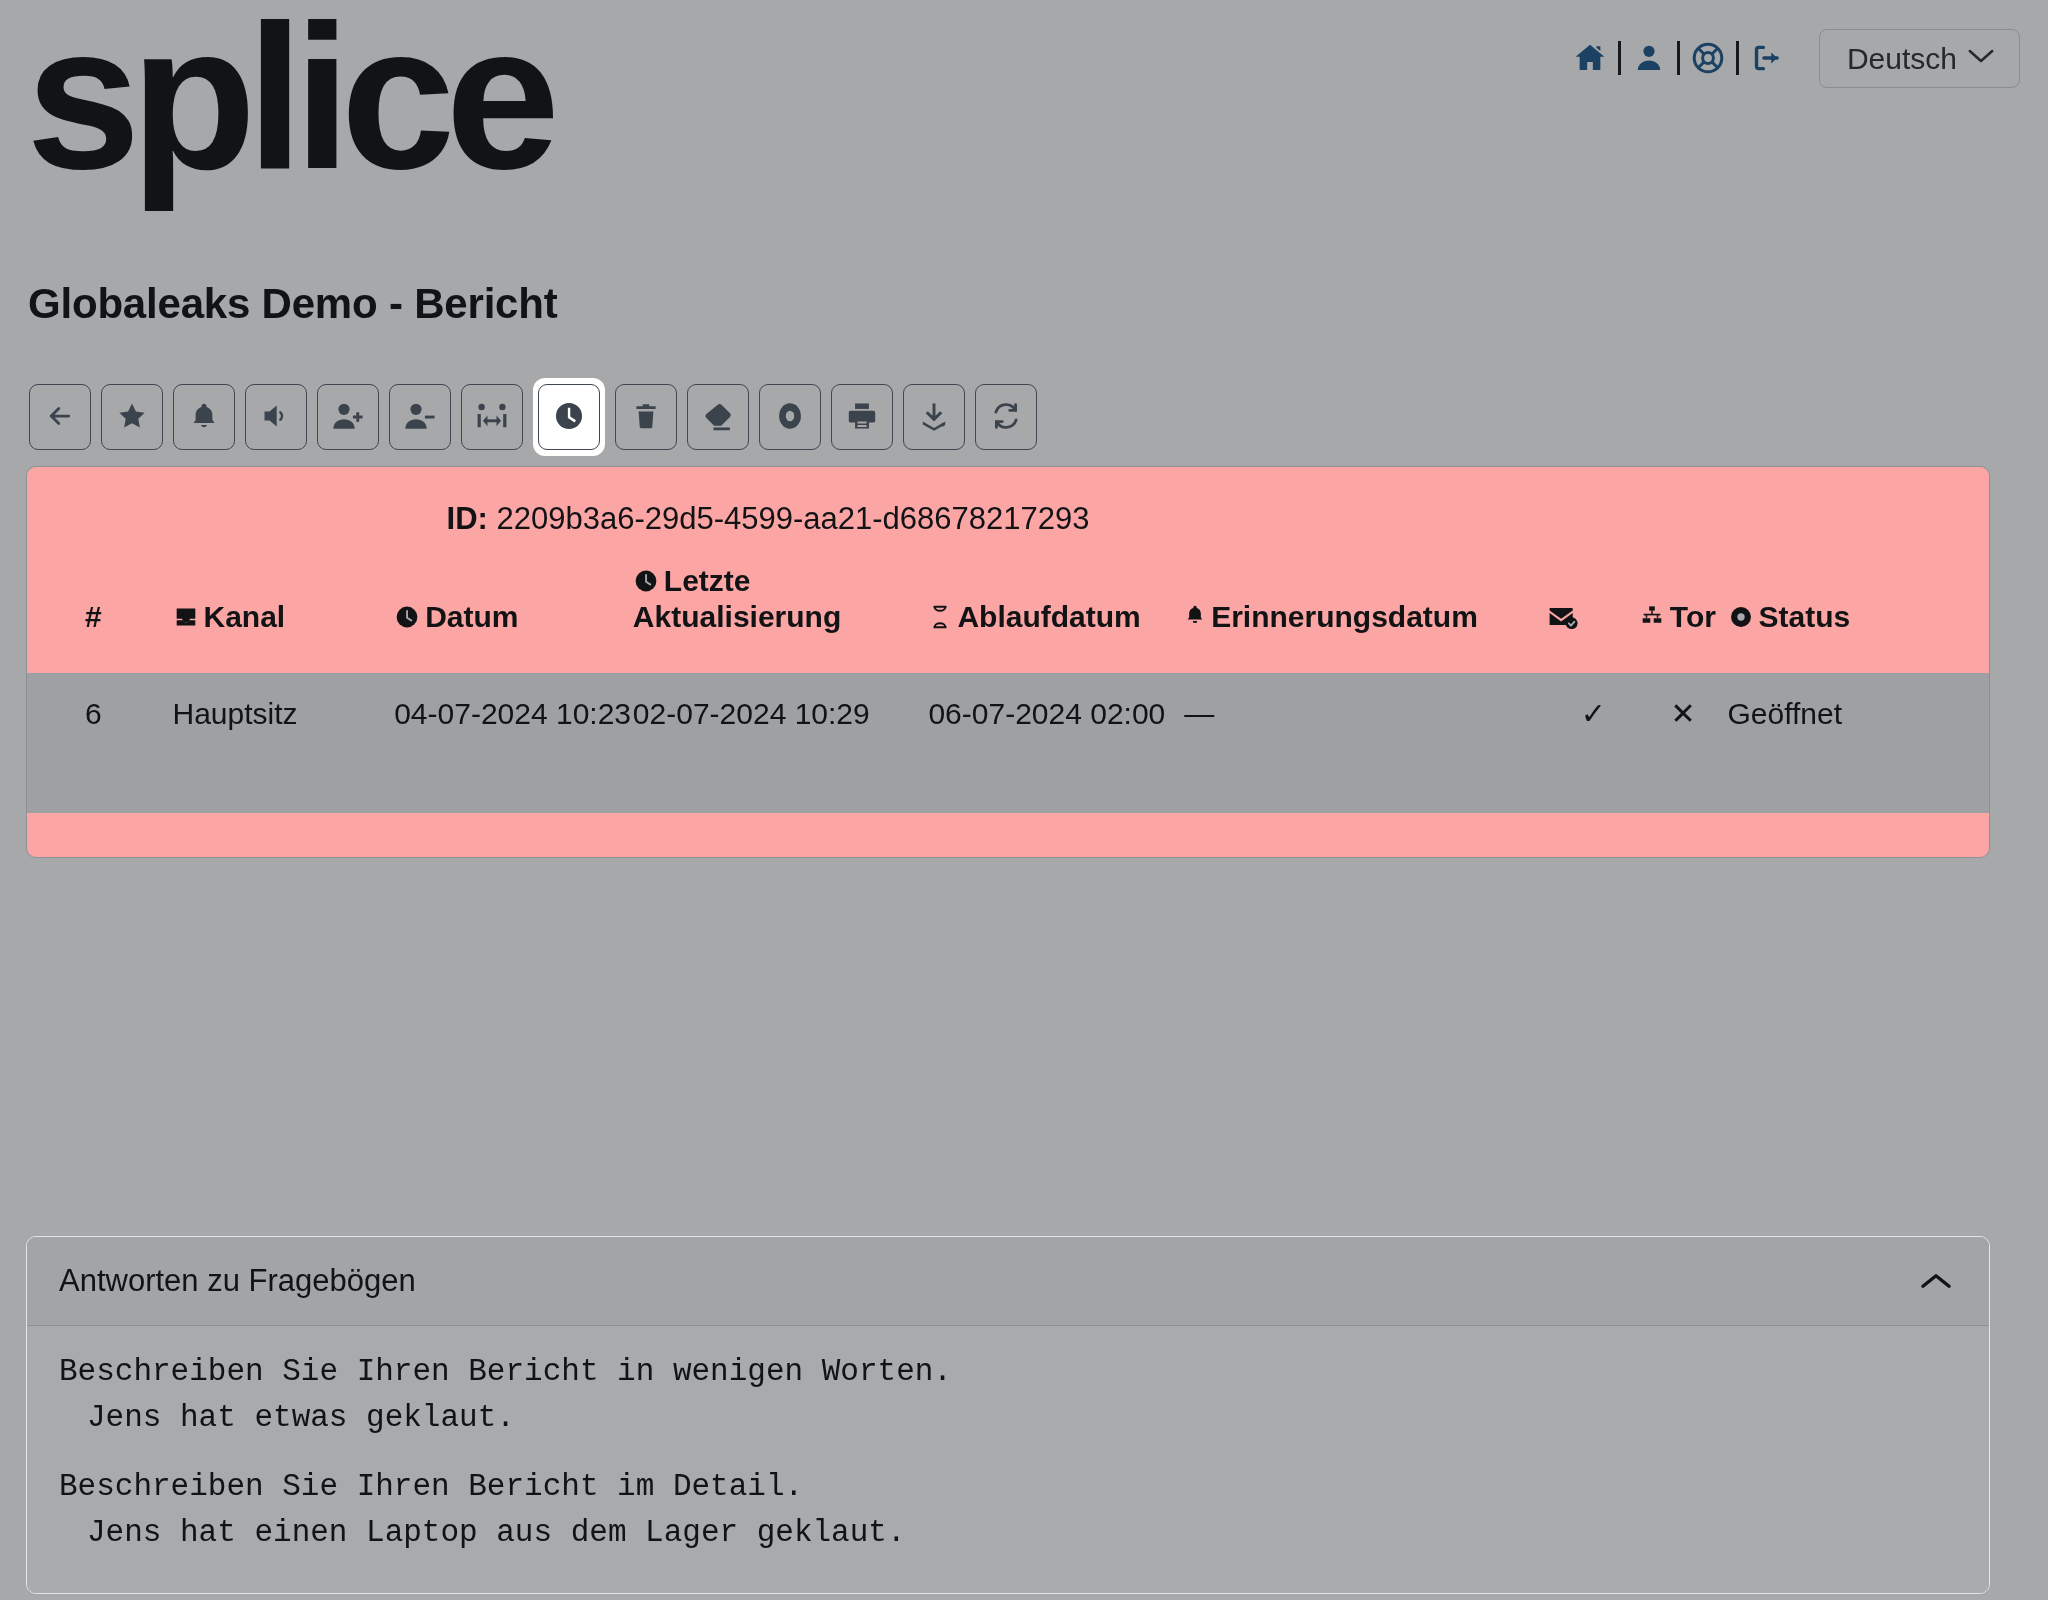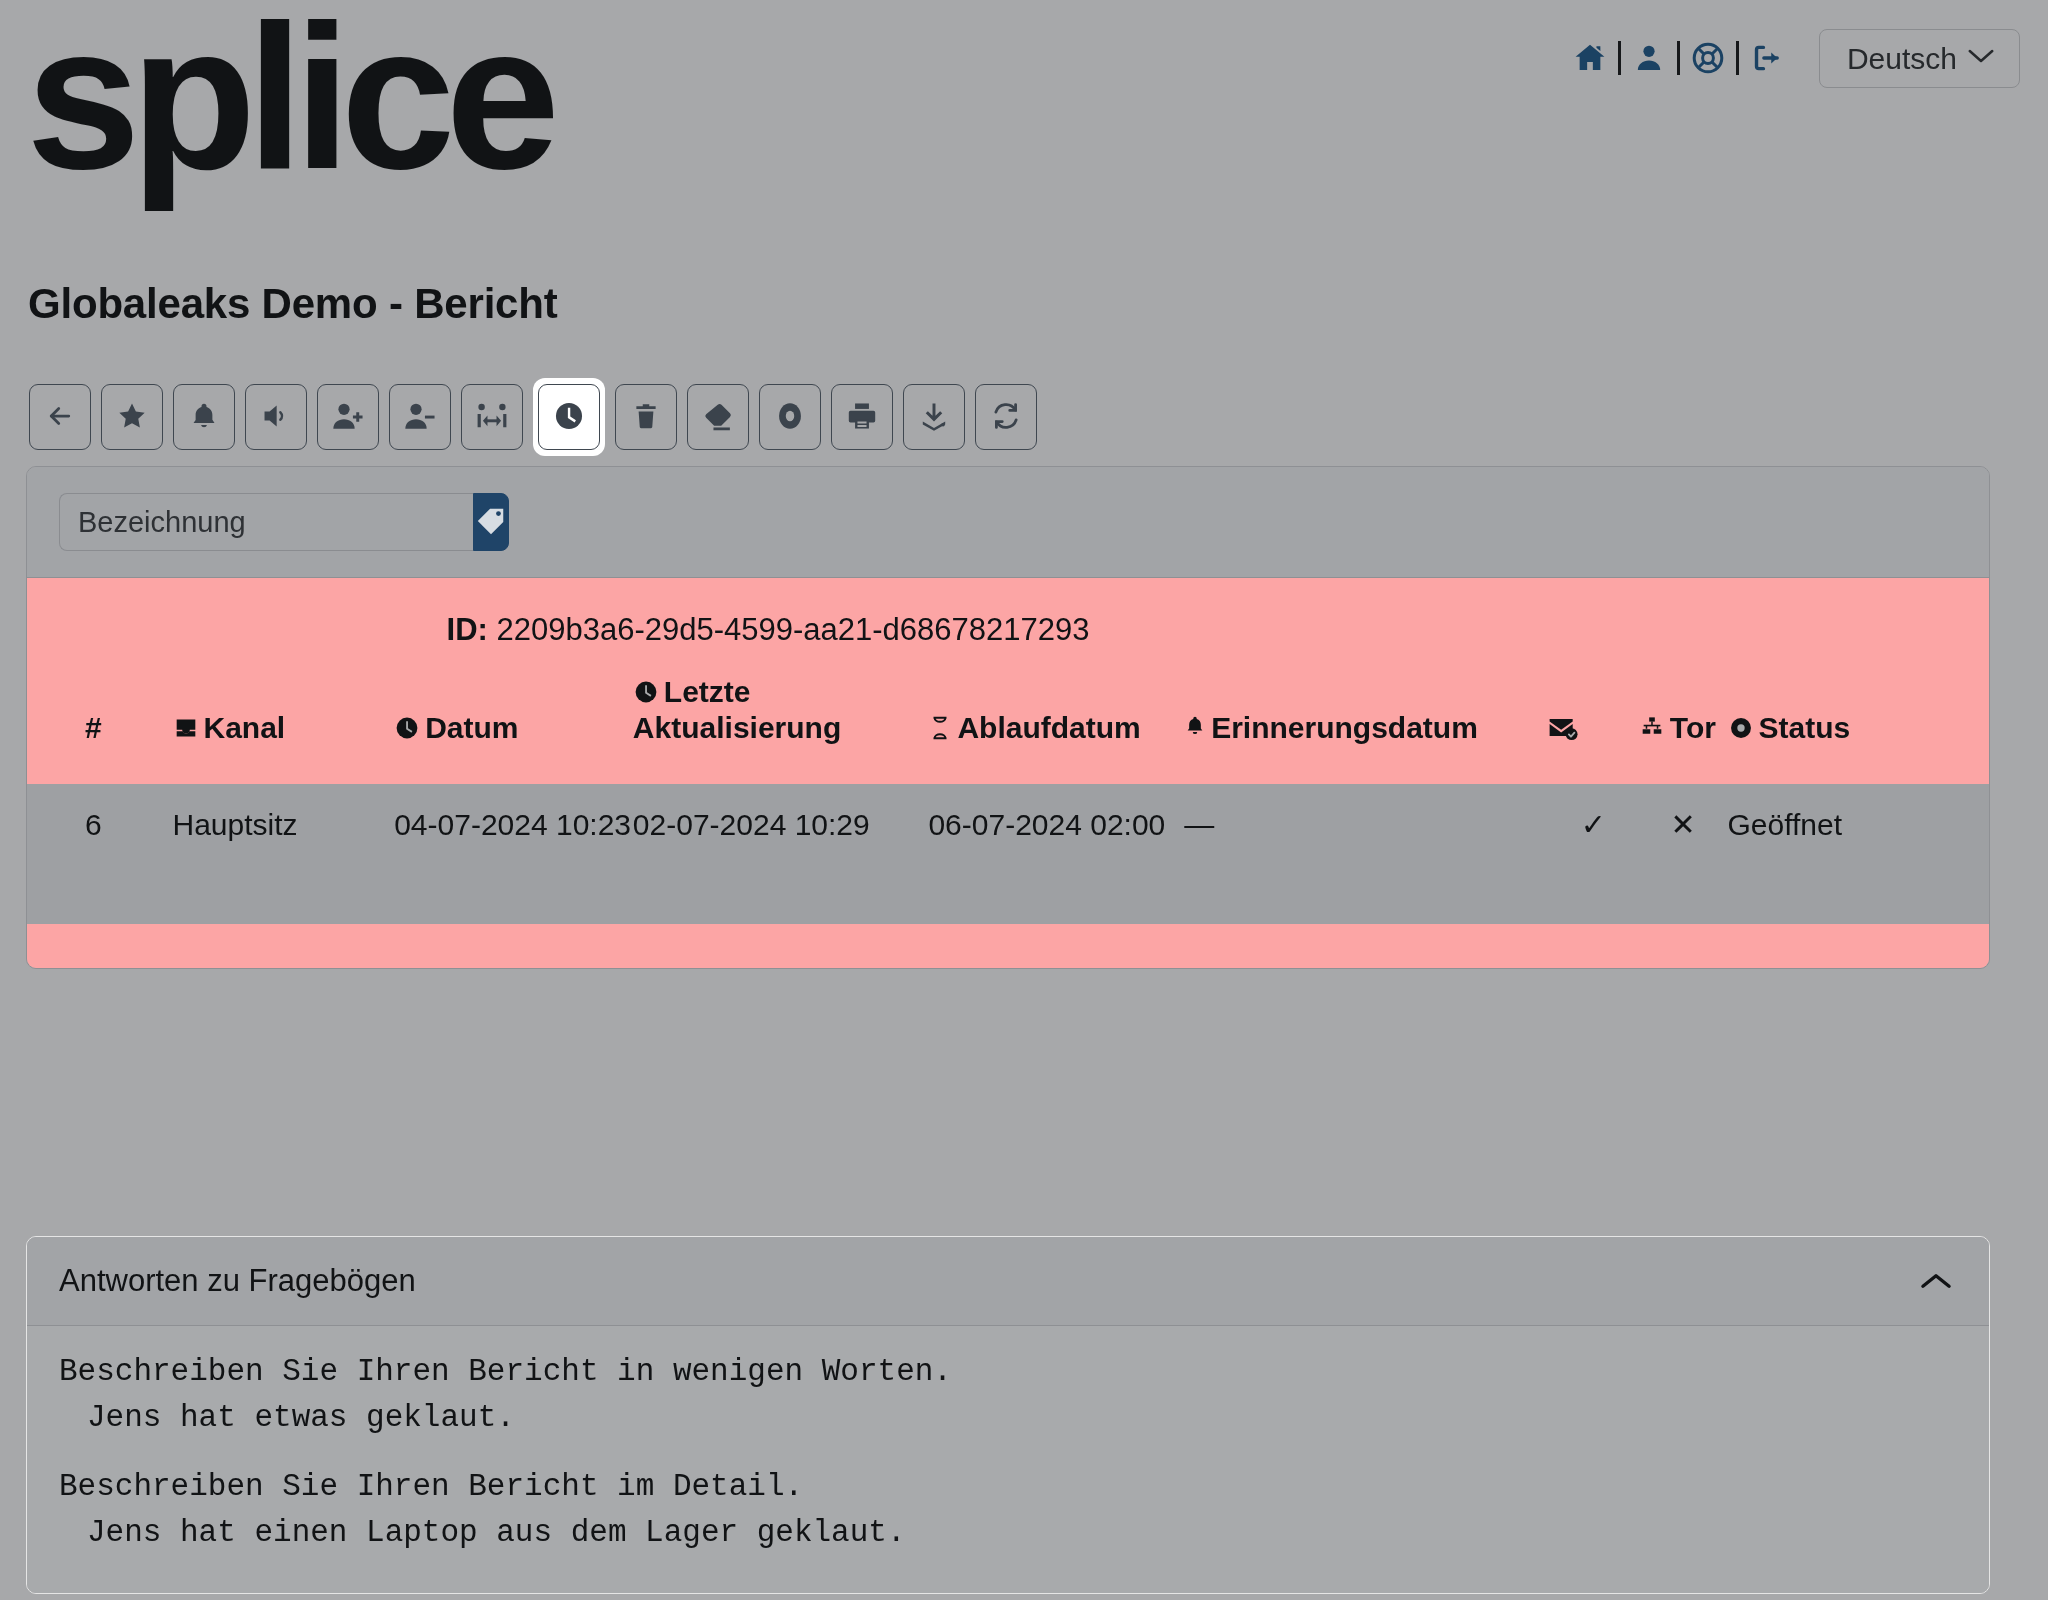--- a/index.html
+++ b/index.html
@@ -504,33 +504,20 @@
               <path d="M19.6 14.9A8 8 0 0 1 5 16.5"></path>
               <path d="M19.2 3.4v4.4h-4.4M4.8 20.6v-4.4h4.4"></path>
             </svg>
         </span>
       </button>
     </span>
   </div>
 
   <div class="card">
 
-    <div class="card-head">
-      <div class="tag-group">
-        <input class="tag-input" type="text" placeholder="Bezeichnung" style="">
-        <button class="tag-btn">
-          <span>
-            <svg width="32" height="32" viewBox="0 0 24 24" fill="currentColor">
-                <path d="M11.3 2.8h9.9v9.9L12 21.9 2.1 12z"></path>
-                <circle cx="17.6" cy="6.4" r="1.8" fill="#1f4468"></circle>
-              </svg>
-          </span>
-        </button>
-      </div>
-    </div>
 
     <div class="card-body">
 
       <div class="id-line">
         <b>ID:</b>
         <span>2209b3a6-29d5-4599-aa21-d68678217293</span>
       </div>
 
       <table class="report">
         <thead>

